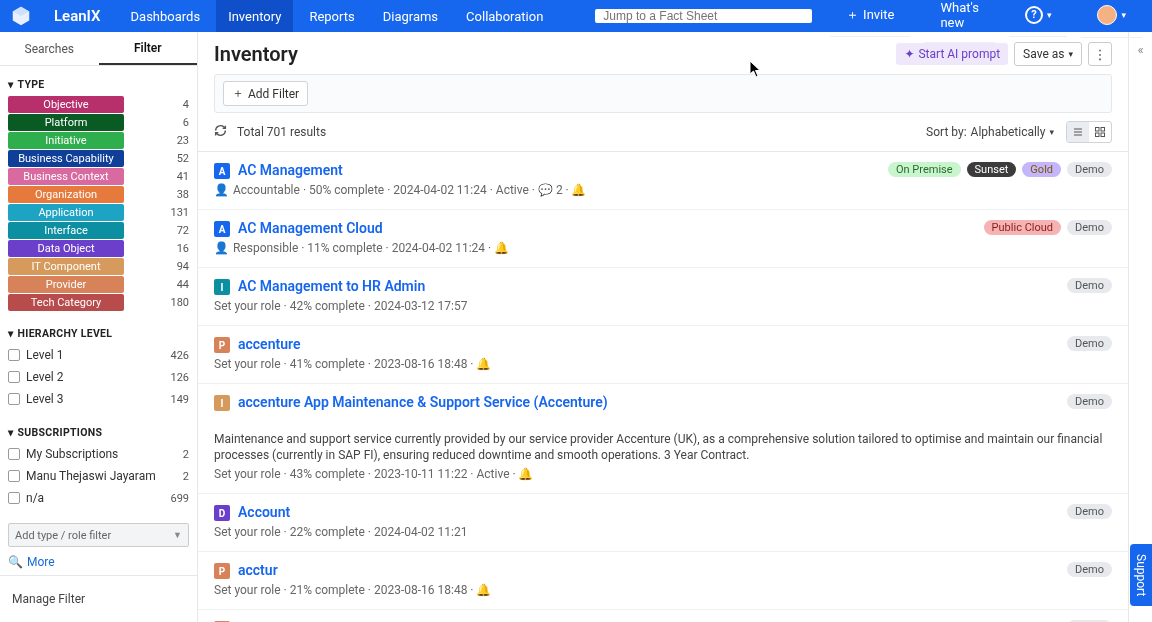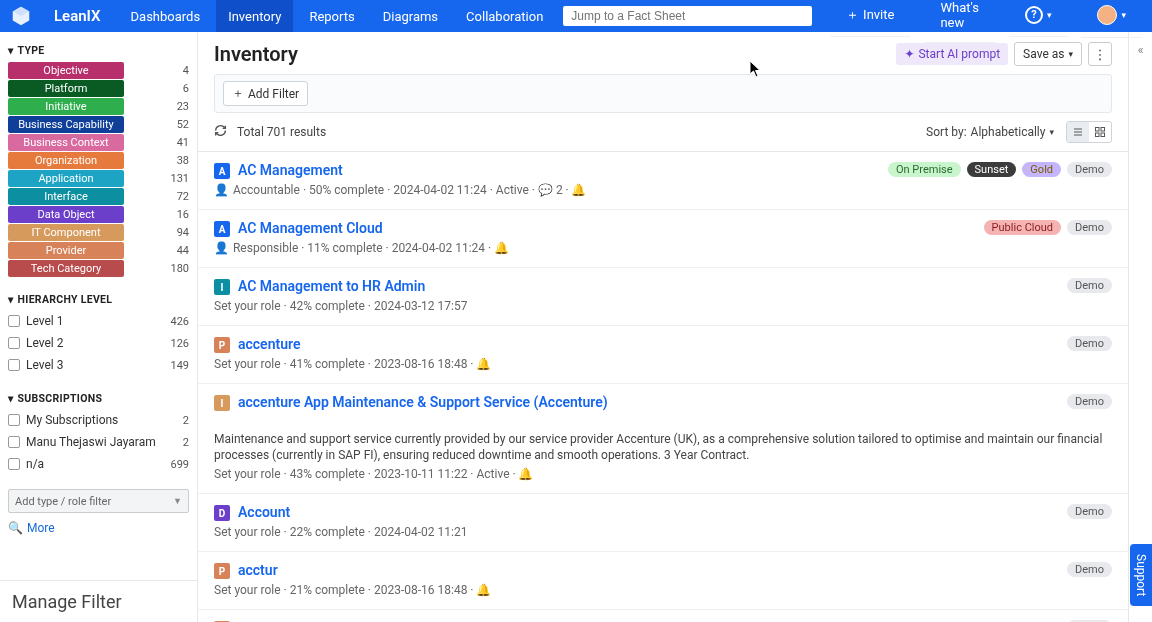--- a/index.html
+++ b/index.html
@@ -6,21 +6,21 @@
   body { font-family: -apple-system, BlinkMacSystemFont, "Segoe UI", Roboto, Helvetica, Arial, sans-serif; font-size: 13px; color: #333; background:#fff; overflow:hidden; width:1152px; height:622px; position:relative;}
   a { text-decoration:none; }
 
   
   .topnav { background:#1666ee; height:32px; display:flex; align-items:center; color:#fff; padding:0 10px; gap:4px;}
   .logo { display:flex; align-items:center; gap:22px; font-weight:600; font-size:15px; margin-right:14px;}
   .logo svg { }
   .navitem { padding:0 12px; height:32px; display:flex; align-items:center; color:#fff; font-size:13px; cursor:pointer;}
   .navitem.active { background:#0f4fc9;}
   .spacer { flex:1; }
-  .searchbox { background:#fff; width:292px; height:20px; border-radius:2px; display:flex; align-items:center;}
+  .searchbox { background:#fff; width:292px; height:14px; border-radius:2px; display:flex; align-items:center;margin-left:32px;}
   .searchbox input { border:none; outline:none; width:100%; padding:0 8px; font-size:12px; background:transparent;}
   .nav-right { display:flex; align-items:center; gap:14px; margin-left:14px;}
   .nav-right .item { display:flex; align-items:center; gap:4px; cursor:pointer; font-size:13px; position:relative;}
   .avatar { width:20px; height:20px; border-radius:50%; background:#f4b183; border:1px solid #fff;}
   .help-circle { width:18px; height:18px; border:2px solid #fff; border-radius:50%; display:flex; align-items:center; justify-content:center; font-size:11px; font-weight:700;}
 
   
   .shell { display:flex; height:590px; }
   .sidebar { width:198px; border-right:1px solid #e4e7ec; display:flex; flex-direction:column; position:relative;}
   .tabs { display:flex; height:34px; border-bottom:1px solid #e4e7ec;}
@@ -30,21 +30,21 @@
   .side-scroll::-webkit-scrollbar{width:6px;} .side-scroll::-webkit-scrollbar-thumb{background:#ccc; border-radius:3px;}
   .facet-head { display:flex; align-items:center; gap:4px; font-size:10.5px; font-weight:700; letter-spacing:.3px; color:#222; text-transform:uppercase; padding:6px 0 4px 0; cursor:pointer;}
   .type-row { display:flex; align-items:center; height:18px; margin-bottom:0px;}
   .type-chip { flex:0 0 116px; height:17px; display:flex; align-items:center; justify-content:center; color:#fff; font-size:11px; border-radius:2px; cursor:pointer;}
   .type-count { margin-left:auto; font-size:11px; color:#555;}
   .check-row { display:flex; align-items:center; height:22px; font-size:12px; color:#333; cursor:pointer;}
   .check-row .box { width:12px; height:12px; border:1px solid #999; border-radius:2px; margin-right:6px;}
   .check-row .count { margin-left:auto; font-size:11px; color:#555;}
   .role-select { margin-top:14px; height:24px; border:1px solid #ccc; background:#f3f4f6; border-radius:2px; display:flex; align-items:center; padding:0 6px; font-size:11px; color:#666; cursor:pointer; justify-content:space-between;}
   .more-link { margin-top:8px; font-size:12px; color:#166bd8; display:flex; align-items:center; gap:4px; cursor:pointer;}
-  .sidebar-footer { border-top:1px solid #e4e7ec; padding:10px 12px; font-size:18px; color:#444; cursor:pointer;}
+  .sidebar-footer { border-top:1px solid #e4e7ec; padding:16px 12px; font-size:12px; color:#444; cursor:pointer;}
 
   
   .main { flex:1; display:flex; flex-direction:column; min-width:0;}
   .page-head { padding:10px 16px 8px 16px; display:flex; align-items:center;}
   .page-title { font-size:20px; font-weight:600; color:#222;}
   .head-actions { margin-left:auto; display:flex; gap:6px; align-items:center;}
   .btn-ai { background:#efe8fb; color:#6b3fc9; border-radius:3px; padding:4px 8px; font-size:12px; display:flex; align-items:center; gap:4px; cursor:pointer;}
   .btn-outline { border:1px solid #ccc; border-radius:3px; padding:4px 8px; font-size:12px; display:flex; align-items:center; gap:4px; cursor:pointer; background:#fff;}
   .btn-icon { border:1px solid #ccc; border-radius:3px; width:24px; height:24px; display:flex; align-items:center; justify-content:center; cursor:pointer; background:#fff;}
   .filter-bar { margin:0 16px; border:1px solid #e4e7ec; background:#fafbfc; border-radius:3px; padding:6px 8px;}
@@ -122,20 +122,28 @@
     <div class="item">
         <div class="avatar"></div>
         <span style="font-size:9px">▾</span>
       </div>
   </div>
 </div>
 
 <div class="shell">
 
   <div class="sidebar">
+    <div class="tabs">
+      <div class="tab">
+          <span>Searches</span>
+        </div>
+      <div class="tab active">
+          <span>Filter</span>
+        </div>
+    </div>
     <div class="side-scroll">
       <div class="facet-head">
           <span>▾</span>
           <span>TYPE</span>
         </div>
       <div id="types-container">
           <div class="type-row">
             <div class="type-chip" style="background:#b72f6b">Objective</div>
             <span class="type-count">4</span>
           </div>

